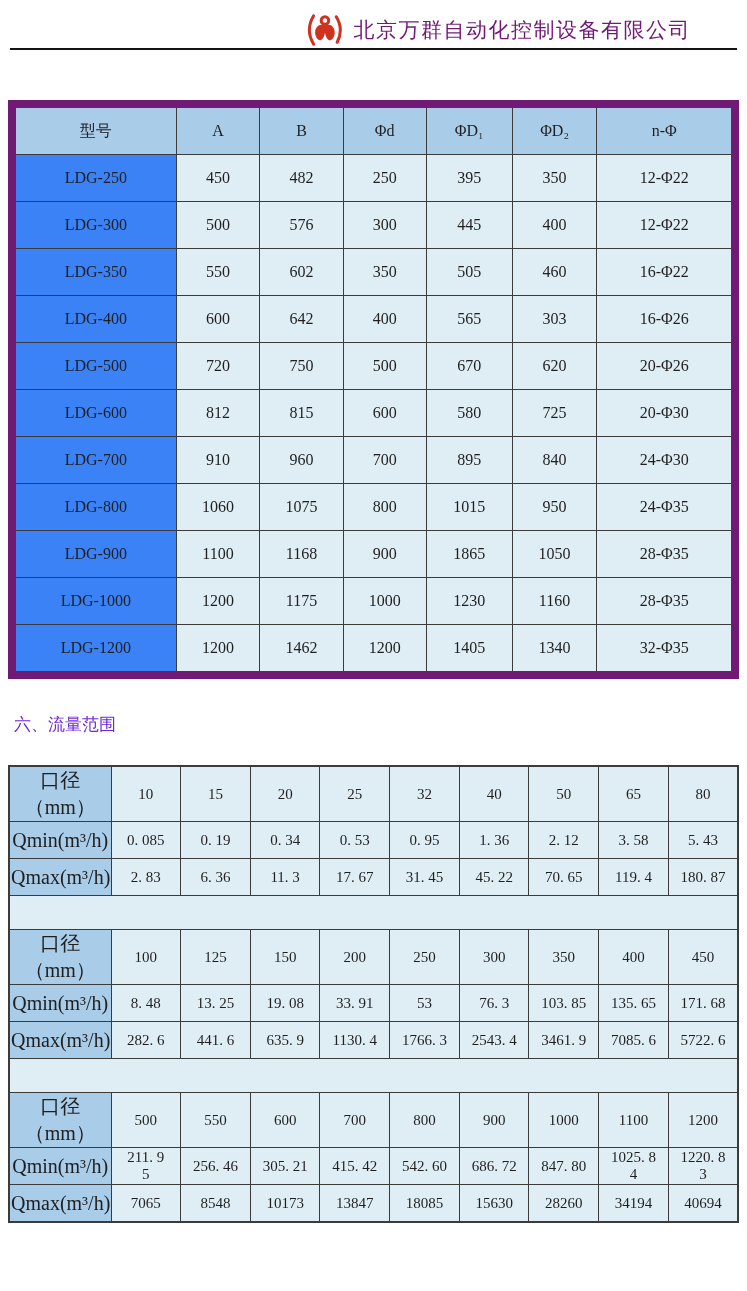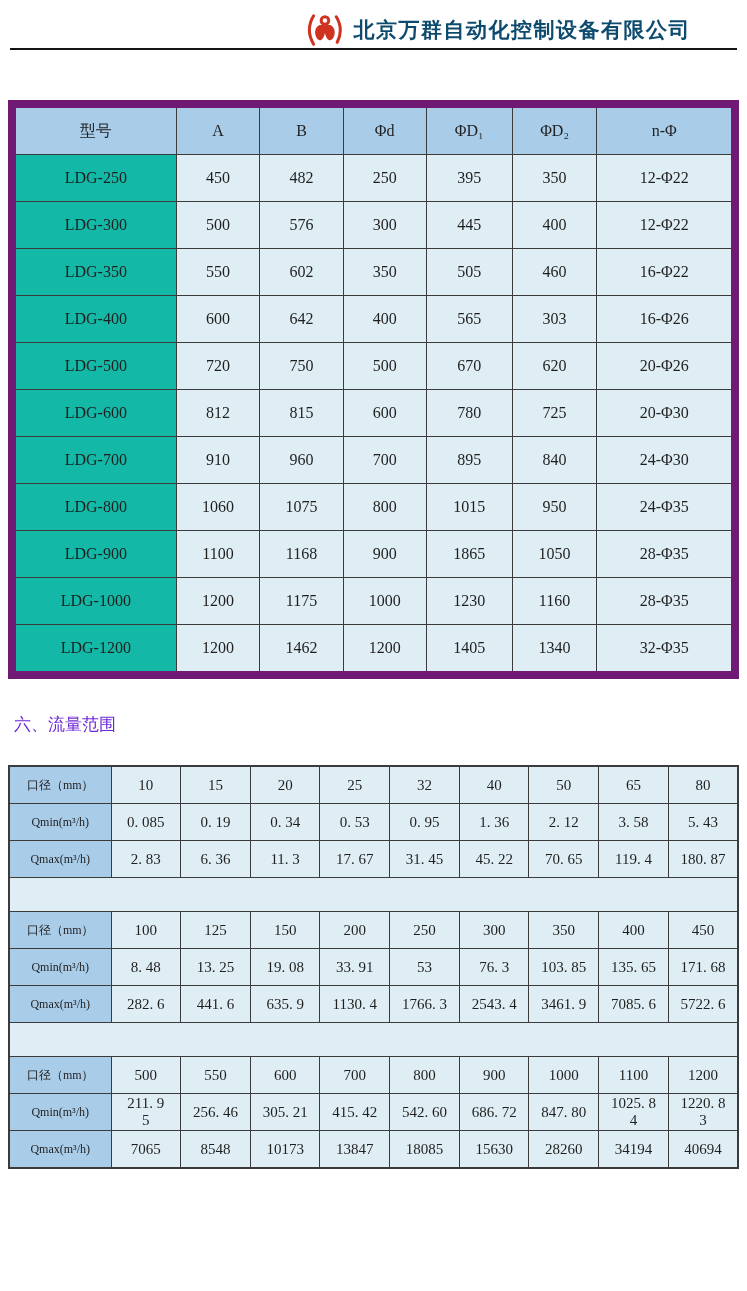--- a/index.html
+++ b/index.html
@@ -7,44 +7,44 @@
     width:747px;height:1291px;background:#ffffff;
     font-family:"Liberation Serif","DejaVu Serif",serif;
     color:#1f1f1f;
   }
   .page{position:relative;width:747px;height:1291px;overflow:hidden;background:#fff;}
 
   
   .hdr{padding-top:13px;}
   .brand{display:flex;align-items:center;justify-content:flex-end;padding-right:56px;gap:9px;height:34px;}
   .logo{width:42px;height:34px;display:inline-block;}
-  .company{color:#0c4a6e;font-size:21px;letter-spacing:1.5px;white-space:nowrap;font-weight:bold;}
+  .company{color:#701a75;font-size:21px;letter-spacing:1.5px;white-space:nowrap;}
   .rule{margin:1px 10px 0 10px;border-top:2px solid #141414;height:0;}
 
   
   table{border-collapse:collapse;table-layout:fixed;}
   .dim{width:731px;margin:50px 8px 0 8px;border:8px solid #701a75;}
   .dim th,.dim td{
     border:1px solid #3b3b3b;height:46px;text-align:center;vertical-align:middle;
     font-weight:normal;font-size:16px;padding:0 2px;
   }
   .dim thead th{background:#a9cce9;}
-  .dim tbody th{background:#14b8a6;}
+  .dim tbody th{background:#3b82f6;}
   .dim tbody td{background:#dfeef5;}
 
   
   .section-title{margin:34px 0 0 14px;font-size:17px;color:#6d28d9;}
 
   
   .flow{width:731px;margin:29px 8px 0 8px;border:2px solid #3b3b3b;}
   .flow th,.flow td{
     border:1px solid #3b3b3b;height:36px;text-align:center;vertical-align:middle;
     font-weight:normal;font-size:15px;padding:0 1px;white-space:pre-line;
   }
-  .flow th.rowhead{background:#a9cce9;font-size:12px;}
+  .flow th.rowhead{background:#a9cce9;font-size:20px;}
   .flow td{background:#dfeef5;}
   .flow tr.spacer td{height:33px;background:#dfeef5;}
 
   .pageno{position:absolute;left:0;right:0;top:1325px;text-align:center;font-size:14px;color:#222;}
 </style>
 </head>
 <body>
 
 <div class="page">
 
@@ -130,21 +130,21 @@
           <td>500</td>
           <td>670</td>
           <td>620</td>
           <td>20-Φ26</td>
         </tr>
         <tr>
           <th>LDG-600</th>
           <td>812</td>
           <td>815</td>
           <td>600</td>
-          <td>780</td>
+          <td>580</td>
           <td>725</td>
           <td>20-Φ30</td>
         </tr>
         <tr>
           <th>LDG-700</th>
           <td>910</td>
           <td>960</td>
           <td>700</td>
           <td>895</td>
           <td>840</td>

